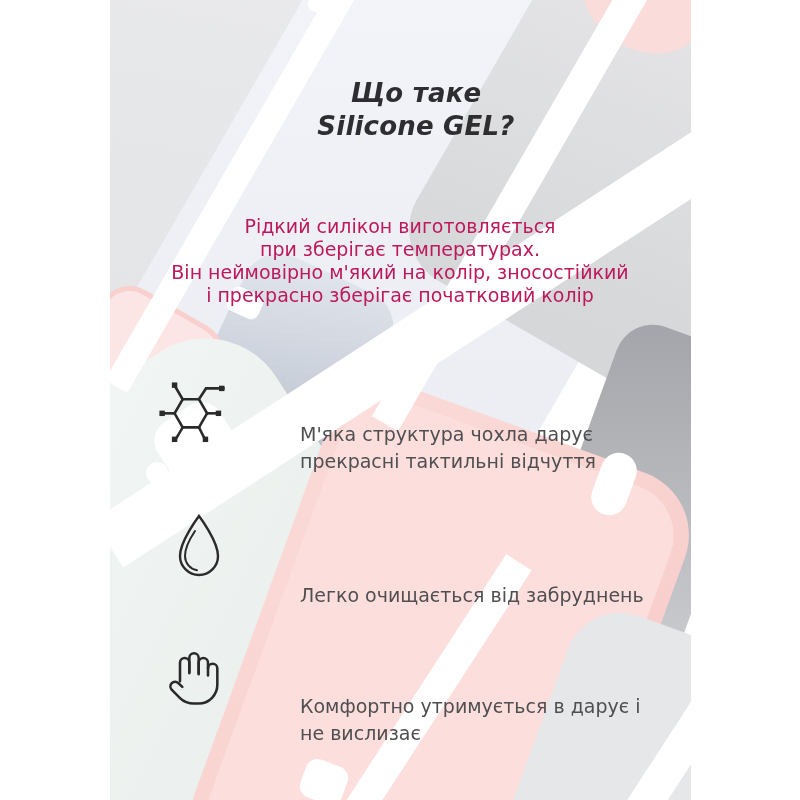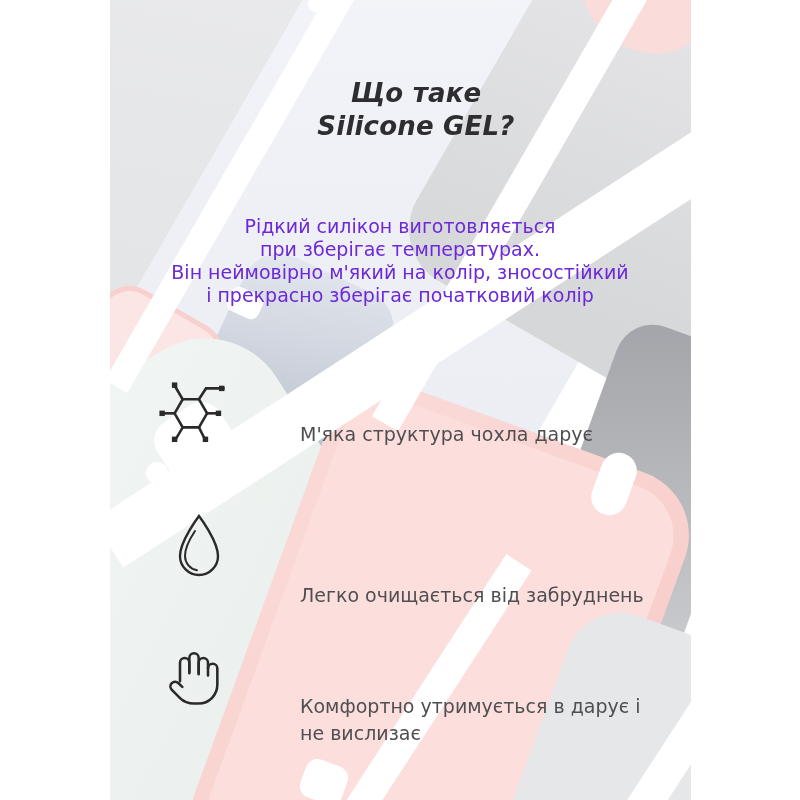--- a/index.html
+++ b/index.html
@@ -52,21 +52,21 @@
   .tab-i{left:192px;top:762px;width:44px;height:40px;border-radius:12px;transform:rotate(20deg);}
   
   .content{position:absolute;left:0;top:0;width:800px;height:800px;z-index:10;}
   .title{
     position:absolute;top:60px;left:0;width:800px;text-align:center;
     font-size:26px;line-height:33px;font-weight:bold;font-style:italic;
     color:#2e2e30;letter-spacing:0.2px;padding-left:16px;
   }
   .intro{
     position:absolute;top:196px;left:0;width:800px;text-align:center;
-    font-size:19px;line-height:23px;color:#6d28d9;
+    font-size:19px;line-height:23px;color:#be185d;
   }
   .feature-text{
     position:absolute;left:300px;width:350px;
     font-size:19px;line-height:27px;color:#4f4f52;text-align:left;margin-top:40px;
   }
   .ft-1{top:381px;}
   .ft-2{top:542px;}
   .ft-3{top:653px;}
   .feature-icon{position:absolute;}
   .fi-1{left:158px;top:370px;}
@@ -119,21 +119,21 @@
       <g fill="#2a2a2b" stroke="none">
         <rect x="1" y="37.5" width="5" height="5"></rect>
         <rect x="12.5" y="11.5" width="5" height="5"></rect>
         <rect x="56" y="14.5" width="5" height="5"></rect>
         <rect x="53" y="37.5" width="5" height="5"></rect>
         <rect x="41" y="61.5" width="5" height="5"></rect>
         <rect x="12.5" y="61.5" width="5" height="5"></rect>
       </g>
     </svg>
   </div>
-  <div class="feature-text ft-1"><span>М'яка структура чохла дарує</span><br></div>
+  <div class="feature-text ft-1"><span>М'яка структура чохла дарує</span><br><span>прекрасні тактильні відчуття</span></div>
 
   <div class="feature-icon fi-2">
     <svg width="50" height="68" viewBox="0 0 50 68" fill="none" stroke="#2a2a2b" stroke-width="2.4" stroke-linecap="round">
       <path d="M25 4 C25 4 6 29 6 44 a19 19 0 0 0 38 0 C44 29 25 4 25 4 Z"></path>
       <path d="M21 19 C15 28 11 37 11 44 a14.5 14.5 0 0 0 12 14.2" stroke-width="2"></path>
     </svg>
   </div>
   <div class="feature-text ft-2"><span>Легко очищається від забруднень</span><br></div>
 
   <div class="feature-icon fi-3">

